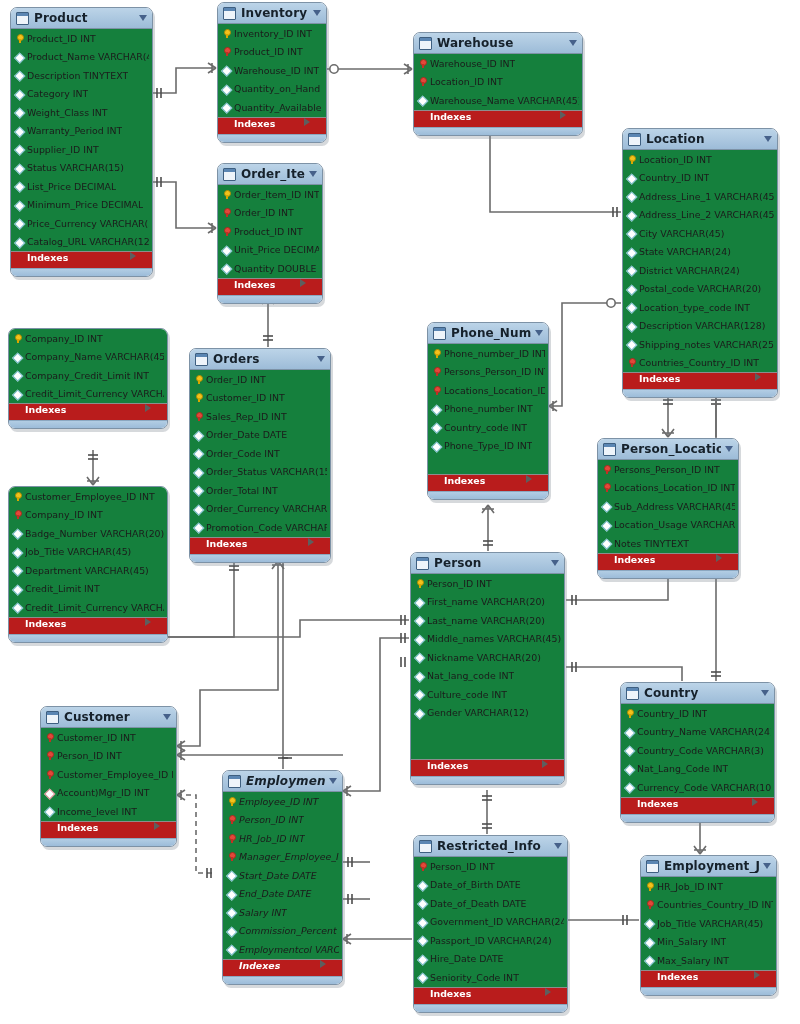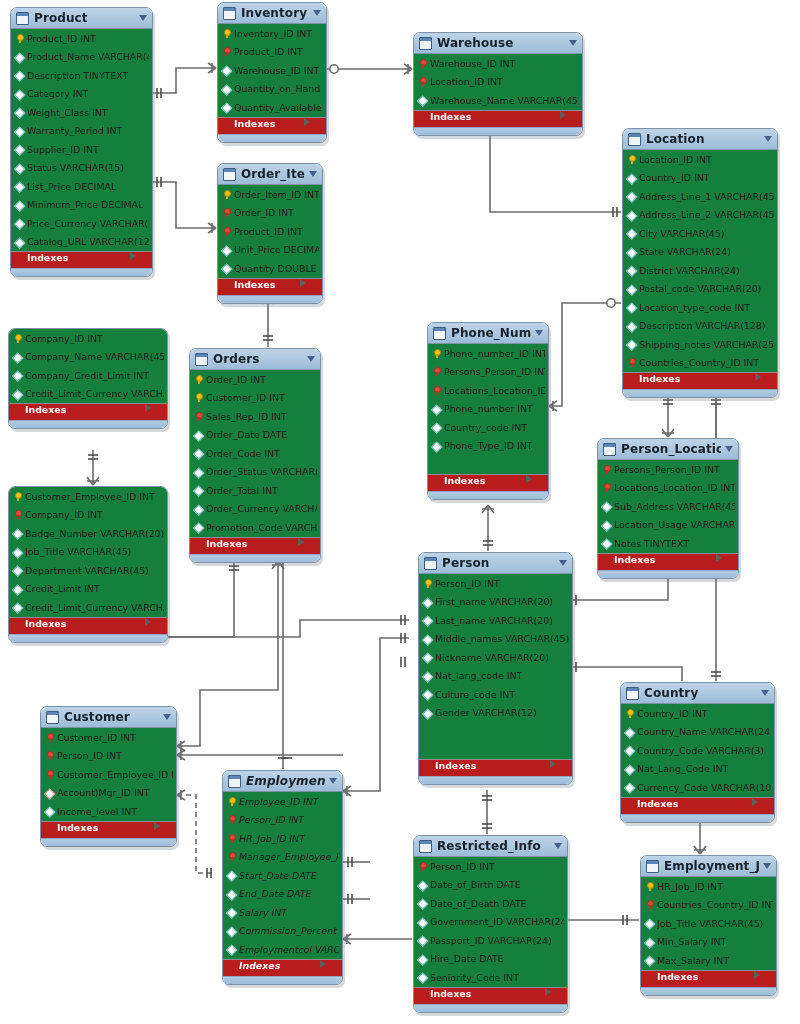--- a/index.html
+++ b/index.html
@@ -441,21 +441,21 @@
               <span class="txt">Credit_Limit_Currency VARCHAR(5)</span>
             </div>
           </div>
           <div class="idx">
             <span class="ilbl">Indexes</span>
             <span class="iarrow"></span>
           </div>
           <div class="foot"></div>
         </div>
       </div>
-      <div class="tbl" style="left: 189px; top: 348px; width: 132px;">
+      <div class="tbl" style="left: 189px; top: 348px; width: 142px;">
         <div class="shadow"></div>
         <div class="body">
           <div class="hdr">
             <span class="tico"></span>
             <span class="tname">Orders</span>
             <span class="caret"></span>
           </div>
           <div class="cols">
             <div class="col">
               <span class="g pk"></span>
@@ -616,21 +616,21 @@
               <span class="txt">Credit_Limit_Currency VARCHAR(5)</span>
             </div>
           </div>
           <div class="idx">
             <span class="ilbl">Indexes</span>
             <span class="iarrow"></span>
           </div>
           <div class="foot"></div>
         </div>
       </div>
-      <div class="tbl" style="left: 410px; top: 552px; width: 155px; margin-left: 8px;">
+      <div class="tbl" style="left: 410px; top: 552px; width: 155px;">
         <div class="shadow"></div>
         <div class="body">
           <div class="hdr">
             <span class="tico"></span>
             <span class="tname">Person</span>
             <span class="caret"></span>
           </div>
           <div class="cols">
             <div class="col">
               <span class="g pk"></span>

